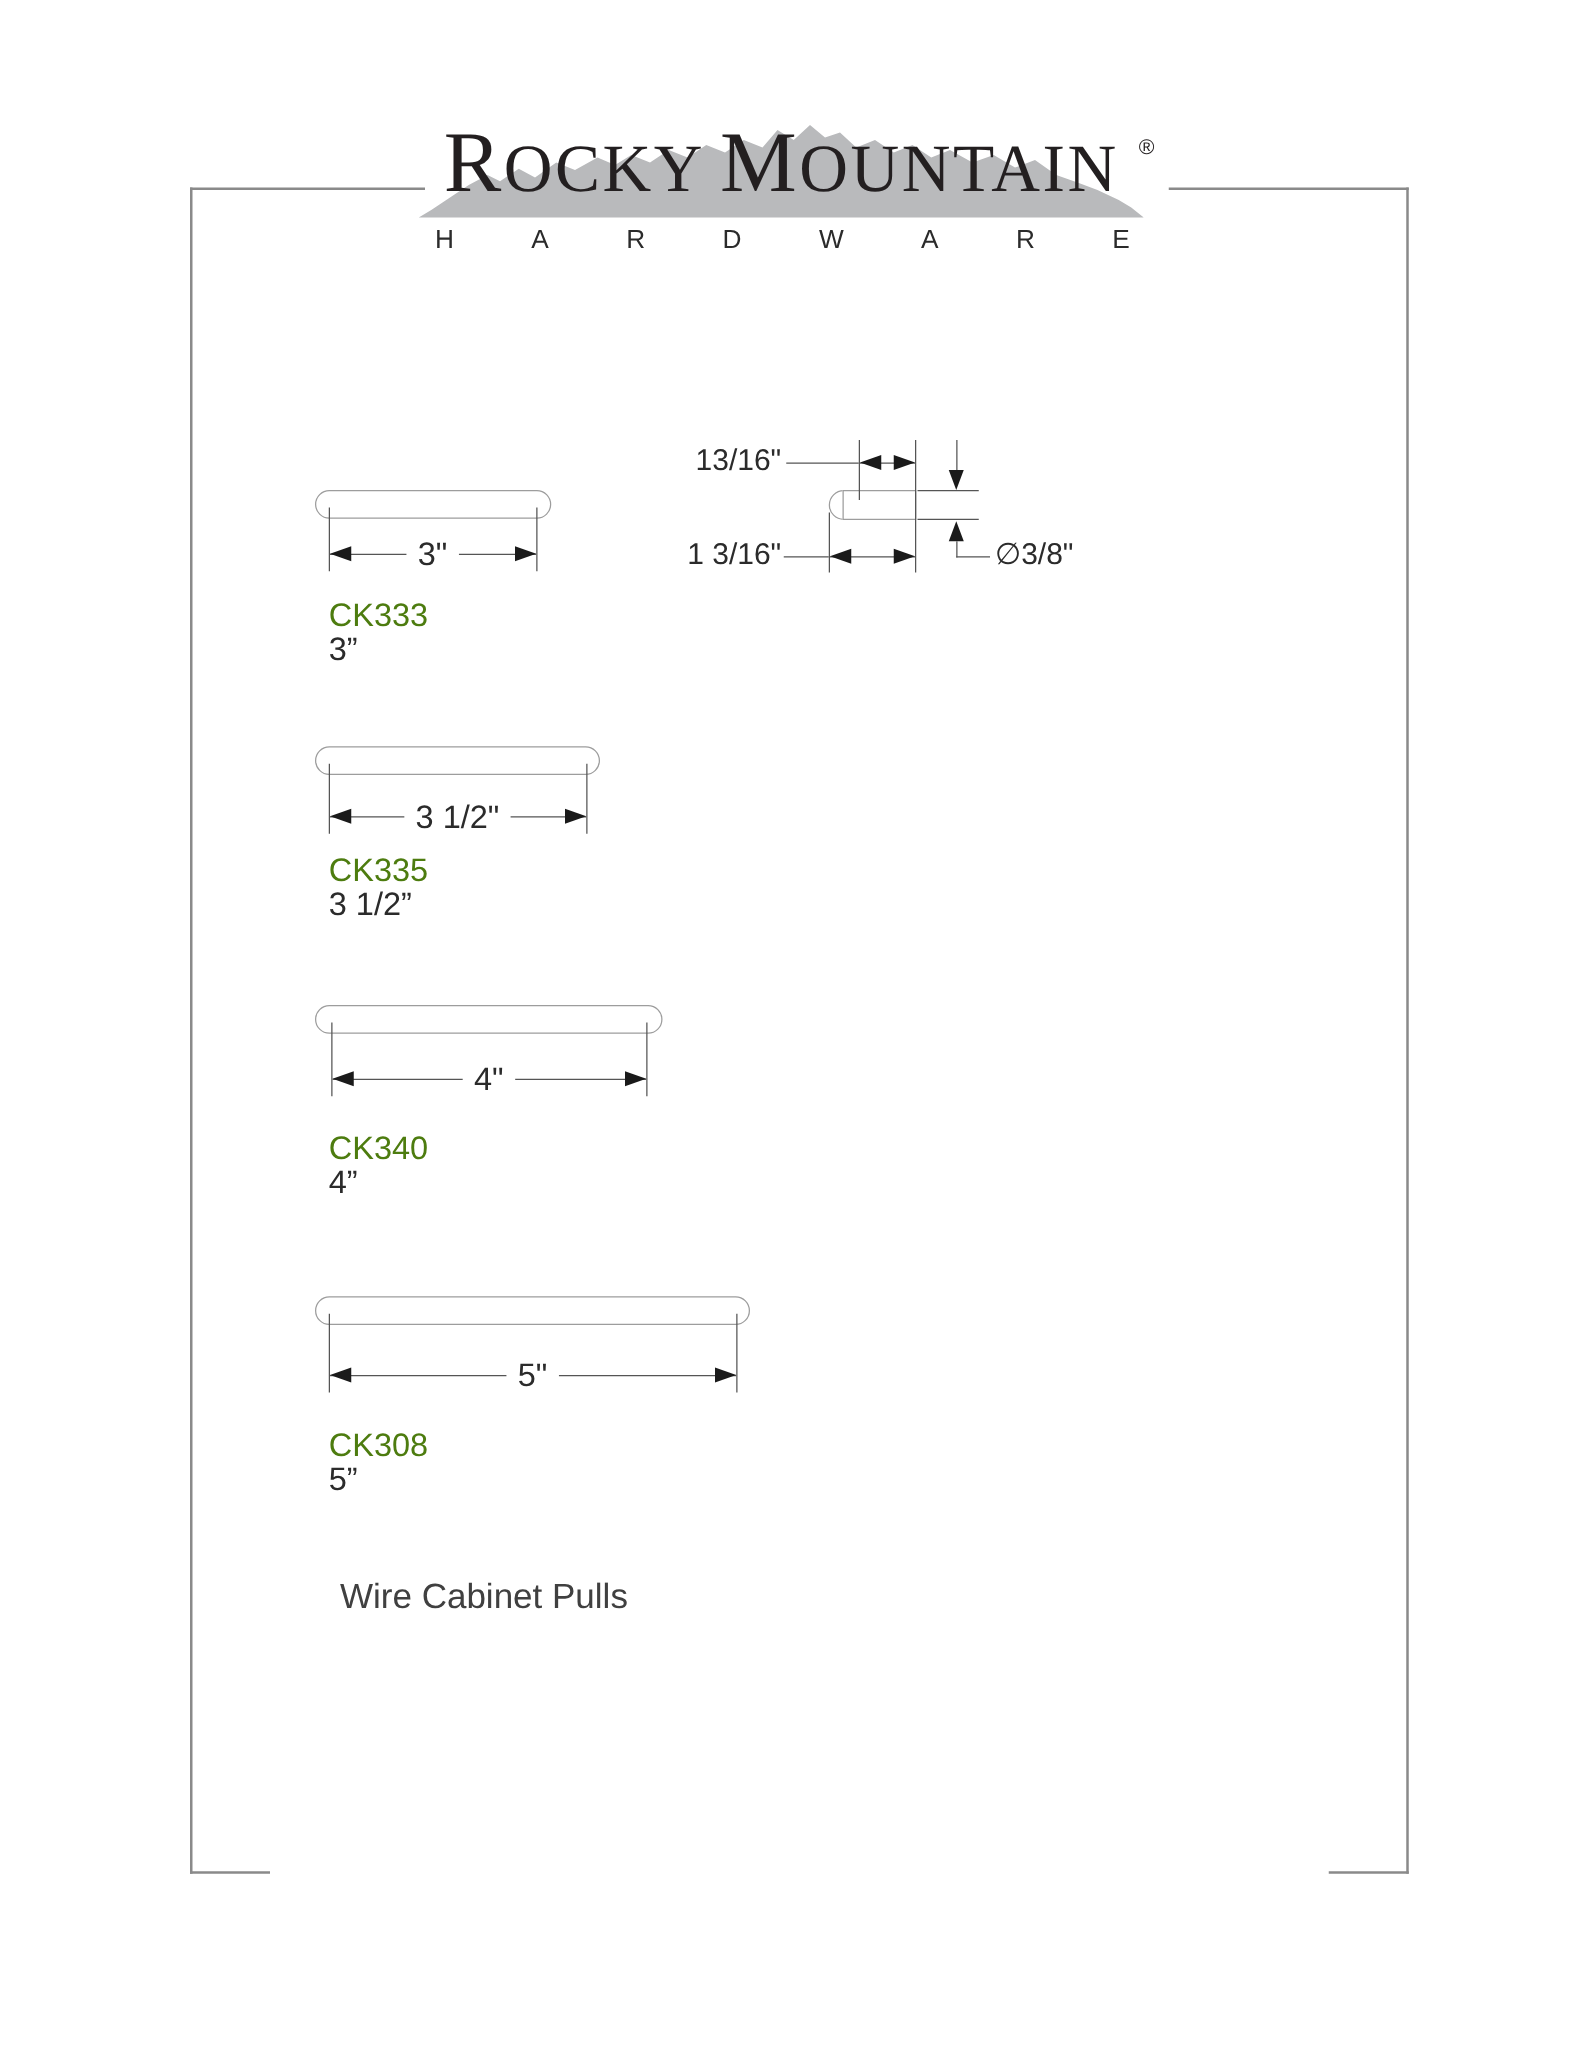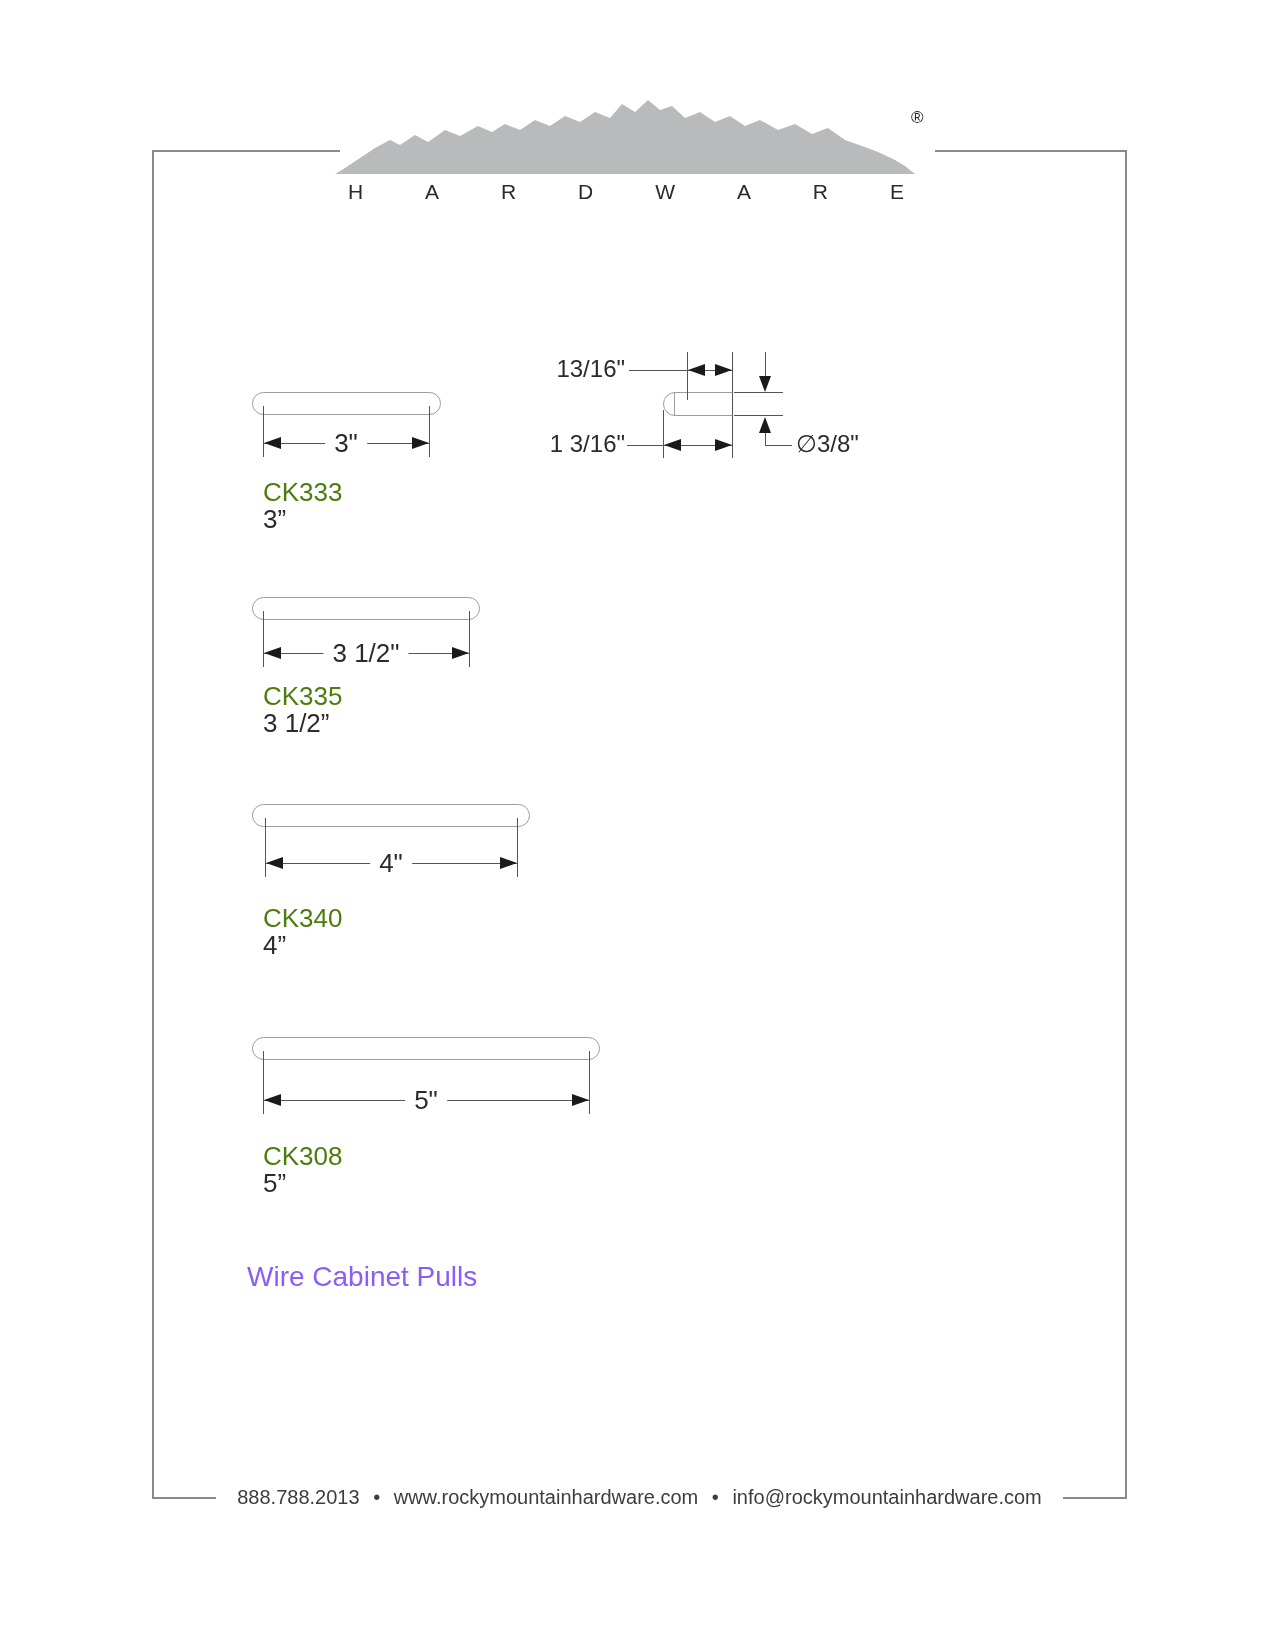--- a/index.html
+++ b/index.html
@@ -44,21 +44,21 @@
   }
   .arr { position:absolute; width:0; height:0; }
   .arr.left  { border-top:6px solid transparent; border-bottom:6px solid transparent; border-right:17px solid #1a1a1a; }
   .arr.right { border-top:6px solid transparent; border-bottom:6px solid transparent; border-left:17px solid #1a1a1a; }
   .arr.down  { border-left:6px solid transparent; border-right:6px solid transparent; border-top:16px solid #1a1a1a; }
   .arr.up    { border-left:6px solid transparent; border-right:6px solid transparent; border-bottom:16px solid #1a1a1a; }
   .circle-end { position:absolute; width:24px; height:24px; border:1px solid #9d9d9d; border-radius:50%; background:#ffffff; }
   .profile-rect { position:absolute; border:1px solid #9d9d9d; background:#ffffff; }
   .prodcode { position:absolute; font-size:26px; line-height:27px; color:#4d7c0f; }
   .prodsize { position:absolute; font-size:26px; line-height:27px; color:#2b2b2b; }
-  .caption  { position:absolute; left:247px; top:1261px; font-size:28px; color:#8b5cf6; }
+  .caption  { position:absolute; left:272px; top:1261px; font-size:28px; color:#404040; }
   
   .footer {
     position:absolute; left:152px; top:1486px; width:975px; text-align:center;
     font-size:20px; color:#3d3d3d; white-space:nowrap;
   }
   .footer span { padding:0 4px; }
 </style>
 </head>
 <body>
 
@@ -68,20 +68,21 @@
   <div class="frameline" style="left:1125px; top:150px; width:2px; height:1349px;"></div>
   <div class="frameline" style="left:152px; top:150px; width:188px; height:2px;"></div>
   <div class="frameline" style="left:935px; top:150px; width:192px; height:2px;"></div>
   <div class="frameline" style="left:152px; top:1497px; width:64px; height:2px;"></div>
   <div class="frameline" style="left:1063px; top:1497px; width:64px; height:2px;"></div>
 
   <div class="logo">
     <svg width="580" height="80" viewBox="0 0 580 80">
       <polygon fill="#b9babc" points="0,78 10,72 25,62 40,52 55,44 65,49 80,39 93,46 110,34 125,40 143,30 157,36 170,28 185,34 200,24 215,30 230,20 245,26 260,16 275,22 287,8 300,16 313,4 325,14 337,10 350,22 365,16 380,26 395,20 410,30 425,24 443,34 460,28 477,38 493,32 510,44 527,50 543,56 560,64 570,70 580,78"></polygon>
     </svg>
+    <div class="brand"><span class="init">R</span><span class="caps">OCKY</span><span class="wordgap"></span><span class="init">M</span><span class="caps">OUNTAIN</span></div>
     <div class="regmark">®</div>
     <div class="subtitle">
       <span>H</span>
       <span>A</span>
       <span>R</span>
       <span>D</span>
       <span>W</span>
       <span>A</span>
       <span>R</span>
       <span>E</span>
@@ -161,21 +162,14 @@
     <div class="hline" style="left:264px; top:1100px; width:325px;"></div>
     <div class="arr left" style="left:264px; top:1094px;"></div>
     <div class="arr right" style="left:572px; top:1094px;"></div>
     <span class="dimlabel" style="left:426px; top:1087px;">5"</span>
     <div class="prodcode" style="left:263px; top:1143px;">CK308</div>
     <div class="prodsize" style="left:263px; top:1170px;">5”</div>
   </div>
 
   <div class="caption">Wire Cabinet Pulls</div>
 
-  <div class="footer">
-    <span>888.788.2013</span>
-    <span>•</span>
-    <span>www.rockymountainhardware.com</span>
-    <span>•</span>
-    <span>info@rockymountainhardware.com</span>
-  </div>
 
 </div>
 
 </body></html>

